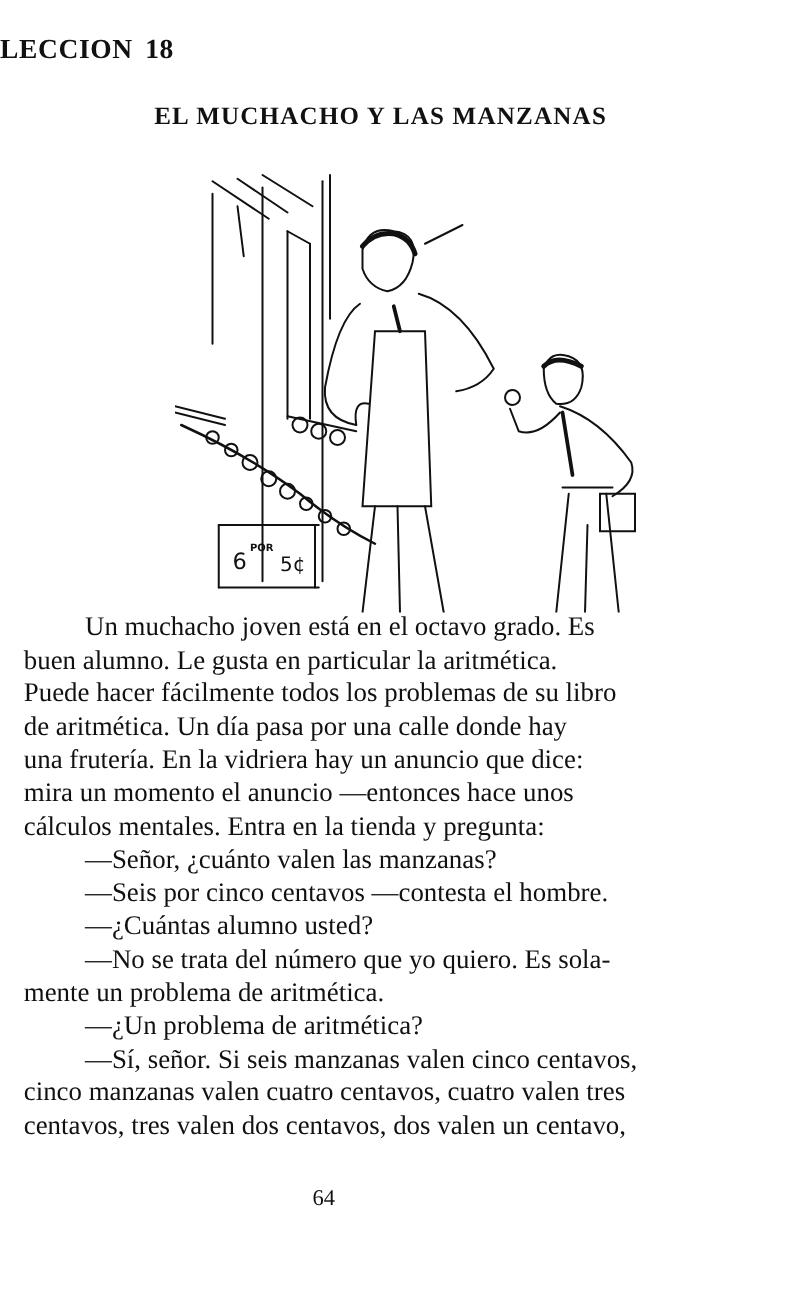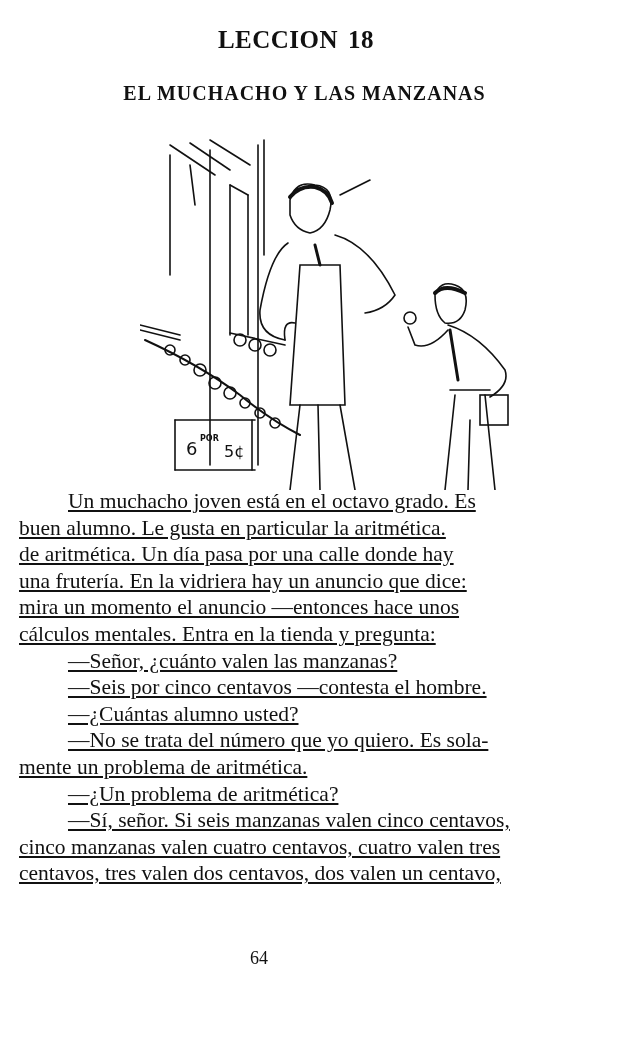--- a/index.html
+++ b/index.html
@@ -1,34 +1,34 @@
 <!DOCTYPE html>
 <html><head>
 <meta charset="utf-8">
 <style>
   html, body { margin: 0; padding: 0; background: #ffffff; }
   body {
     width: 637px; height: 1039px; position: relative; overflow: hidden;
     font-family: "DejaVu Serif", "Liberation Serif", serif; color: #111;
   }
   .title {
-    position: absolute; left: 0; width: 592px; top: 26px; text-align: center;
-    font-family: "Liberation Serif", serif; font-weight: bold; font-size: 25px; letter-spacing: 0.5px;
+    position: absolute; left: 0; width: 592px; top: 26px; 
+    font-family: "Liberation Serif", serif; font-weight: bold; font-size: 22px; letter-spacing: 0.5px;
   }
   .title .num { margin-left: 10px; }
   .subtitle {
     position: absolute; left: 0; width: 605px; top: 82px; text-align: center; padding-left: 2px;
     font-family: "Liberation Serif", serif; font-weight: bold; font-size: 20px; letter-spacing: 1px;
   }
   .illustration { position: absolute; left: 140px; top: 135px; width: 380px; height: 355px; }
   .body-text {
     position: absolute; left: 19px; top: 488px; width: 570px;
     font-family: "Liberation Serif", serif; font-size: 21.5px; line-height: 26.6px;
   }
-  .line { white-space: nowrap; display: flex; justify-content: space-between; text-decoration: underline; }
+  .line { white-space: nowrap; display: flex; justify-content: space-between; }
   .line.left { justify-content: flex-start; }
   .line.indent { padding-left: 49px; }
   .page-number {
     position: absolute; left: 0; width: 518px; top: 948px; text-align: center;
     font-family: "Liberation Serif", serif; font-size: 18px;
   }
 </style>
 </head>
 <body>
 
@@ -106,20 +106,21 @@
     <rect x="340" y="260" width="28" height="30"></rect>
     <line x1="315" y1="260" x2="305" y2="355"></line>
     <line x1="345" y1="260" x2="355" y2="355"></line>
     <line x1="330" y1="285" x2="328" y2="355"></line>
   </g>
 </svg>
 
 <div class="body-text">
   <div class="line indent" style="padding-left:49px;justify-content:flex-start;">Un muchacho joven está en el octavo grado. Es</div>
   <div class="line left">buen alumno. Le gusta en particular la aritmética.</div>
+  <div class="line left">Puede hacer fácilmente todos los problemas de su libro</div>
   <div class="line left">de aritmética. Un día pasa por una calle donde hay</div>
   <div class="line left">una frutería. En la vidriera hay un anuncio que dice:</div>
   <div class="line left">mira un momento el anuncio —entonces hace unos</div>
   <div class="line left">cálculos mentales. Entra en la tienda y pregunta:</div>
   <div class="line left indent">—Señor, ¿cuánto valen las manzanas?</div>
   <div class="line left indent">—Seis por cinco centavos —contesta el hombre.</div>
   <div class="line left indent">—¿Cuántas alumno usted?</div>
   <div class="line left indent">—No se trata del número que yo quiero. Es sola-</div>
   <div class="line left">mente un problema de aritmética.</div>
   <div class="line left indent">—¿Un problema de aritmética?</div>

